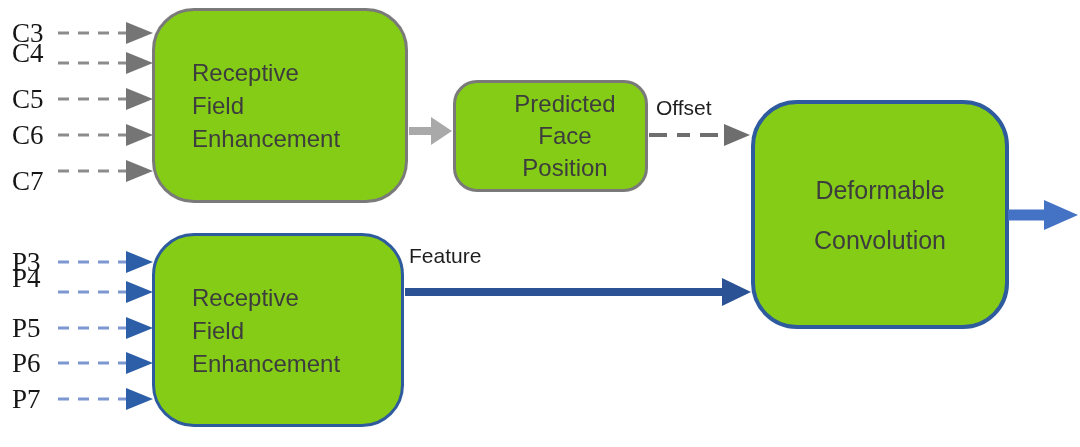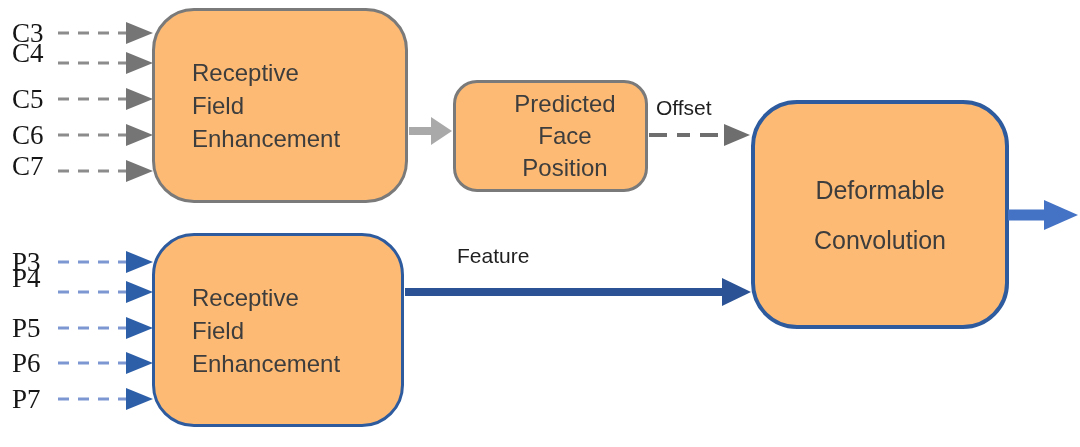--- a/index.html
+++ b/index.html
@@ -6,21 +6,21 @@
   .canvas {
     position: relative;
     width: 1080px;
     height: 447px;
     background: #ffffff;
     font-family: "Liberation Sans", sans-serif;
     overflow: hidden;
   }
   .box {
     position: absolute;
-    background: #fdba74;
+    background: #84cc16;
     box-sizing: border-box;
     display: flex;
     flex-direction: column;
     justify-content: center;
     color: #3d3d3d;
     z-index: 1;
   }
   .box .line { display: block; }
   .gray-border { border: 3px solid #7a7a7a; }
   .blue-border { border: 3px solid #2e5b9e; }
@@ -56,21 +56,21 @@
     position: absolute;
     left: 12px; width: 46px; height: 28px;
     font-size: 27px; line-height: 28px; color: #161616;
     z-index: 3;
     font-family: Liberation Serif, serif;
   }
   .edge-label {
     position: absolute;
     font-size: 21px; color: #1f1f1f; z-index: 3;
   }
-  .label-feature { left: 409px; top: 244px; margin-left: 48px; }
+  .label-feature { left: 409px; top: 244px; }
   .label-offset  { left: 656px; top: 96px; }
 
   .c-dash { stroke: #8c8c8c; stroke-width: 3; stroke-dasharray: 11 9; }
   .p-dash { stroke: #7d97d2; stroke-width: 3; stroke-dasharray: 11 9; }
 </style>
 </head>
 <body>
 
 <div class="canvas">
 
@@ -143,21 +143,21 @@
     <g>
       <line x1="1008" y1="215" x2="1047" y2="215" stroke="#4472c4" stroke-width="11"></line>
       <polygon points="1044,200 1044,230 1078,215" fill="#4472c4"></polygon>
     </g>
   </svg>
 
   <div class="io-label" style="top:19px">C3</div>
   <div class="io-label" style="top:39px">C4</div>
   <div class="io-label" style="top:85px">C5</div>
   <div class="io-label" style="top:121px">C6</div>
-  <div class="io-label" style="top:152px">C7</div>
+  <div class="io-label" style="top:167px">C7</div>
 
   <div class="io-label" style="top:248px">P3</div>
   <div class="io-label" style="top:264px">P4</div>
   <div class="io-label" style="top:314px">P5</div>
   <div class="io-label" style="top:349px">P6</div>
   <div class="io-label" style="top:385px">P7</div>
 
   <div class="edge-label label-offset">Offset</div>
   <div class="edge-label label-feature">Feature</div>
 

